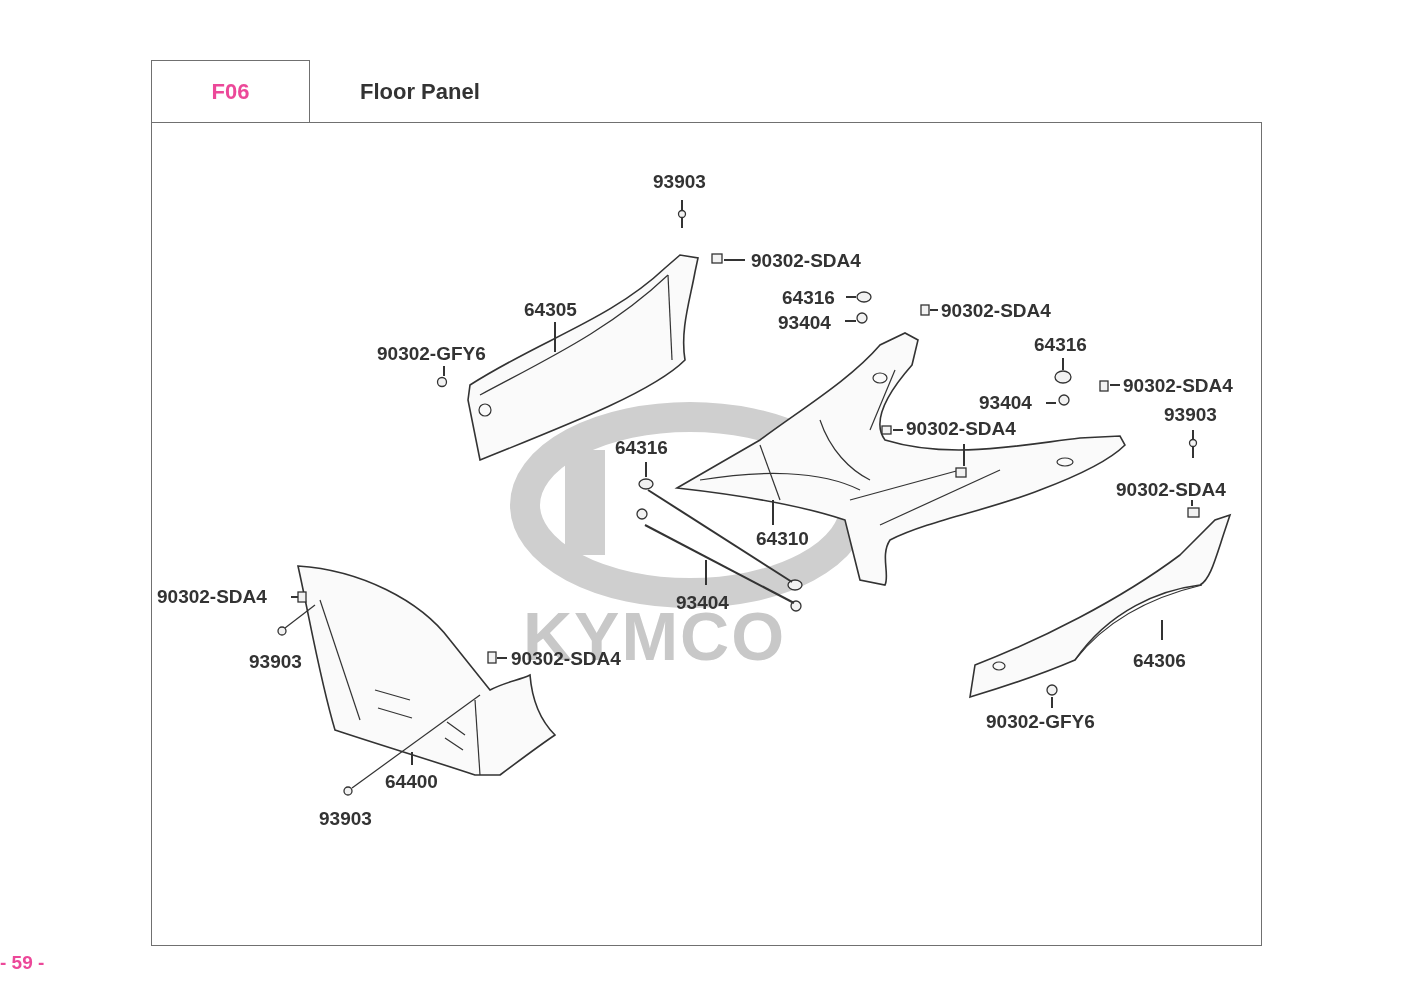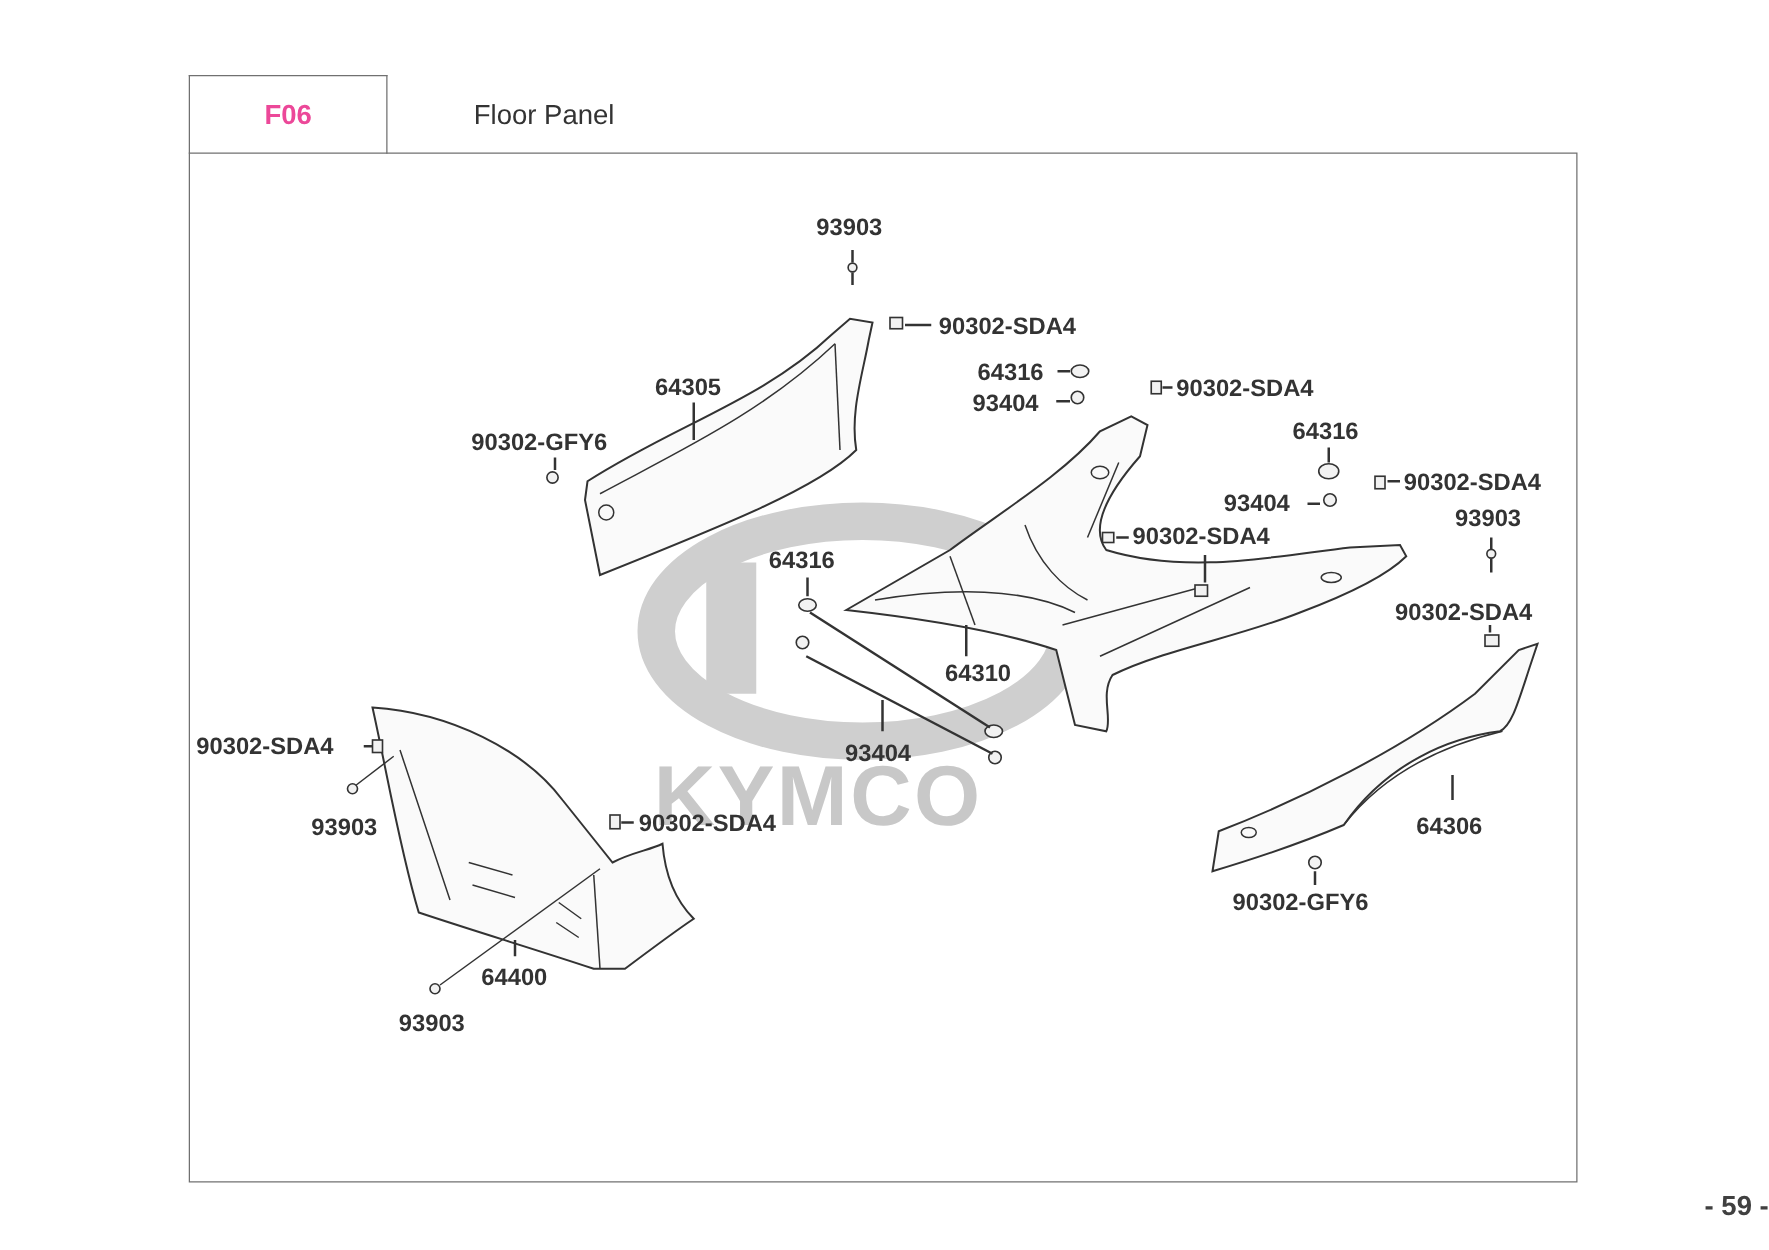--- a/index.html
+++ b/index.html
@@ -5,23 +5,23 @@
   html, body { margin: 0; padding: 0; background: #ffffff; }
   body { width: 1415px; height: 1000px; position: relative; overflow: hidden;
          font-family: "Liberation Sans", sans-serif; color: #333333; }
   .frame { position: absolute; left: 151px; top: 122px; width: 1111px; height: 824px;
            border: 1.5px solid #707070; box-sizing: border-box; }
   .hdr-code { position: absolute; left: 151px; top: 60px; width: 159px; height: 63px;
               border: 1.5px solid #707070; border-bottom: none; box-sizing: border-box;
               display: flex; align-items: center; justify-content: center;
               font-weight: bold; font-size: 22px; color: #ec4899; }
   .hdr-title { position: absolute; left: 360px; top: 60px; height: 63px;
-               display: flex; align-items: center; font-weight: normal; font-size: 22px; color: #333; margin-left: 19px; }
-  .page-no { position: absolute; left: 0; width: 1415px; top: 952px; text-align: right;
-             font-weight: bold; font-size: 22px; color: #404040; }
+               display: flex; align-items: center; font-weight: bold; font-size: 22px; color: #333; }
+  .page-no { position: absolute; left: 0; width: 1415px; top: 952px; text-align: left;
+             font-weight: bold; font-size: 19px; color: #ec4899; }
   svg.diagram { position: absolute; left: 0; top: 0; }
   .lbl { font-family: "Liberation Sans", sans-serif; font-weight: bold; font-size: 19px; fill: #333; }
   .wm { font-family: "Liberation Sans", sans-serif; font-weight: bold; font-size: 68px; fill: #c8c8c8; letter-spacing: 2px; }
   .part { fill: #fafafa; stroke: #333; stroke-width: 1.6; }
   .thin { fill: none; stroke: #333; stroke-width: 1.2; }
   .lead { stroke: #333; stroke-width: 2; fill: none; }
   .small { fill: #f2f2f2; stroke: #333; stroke-width: 1.3; }
 </style>
 </head>
 <body>

